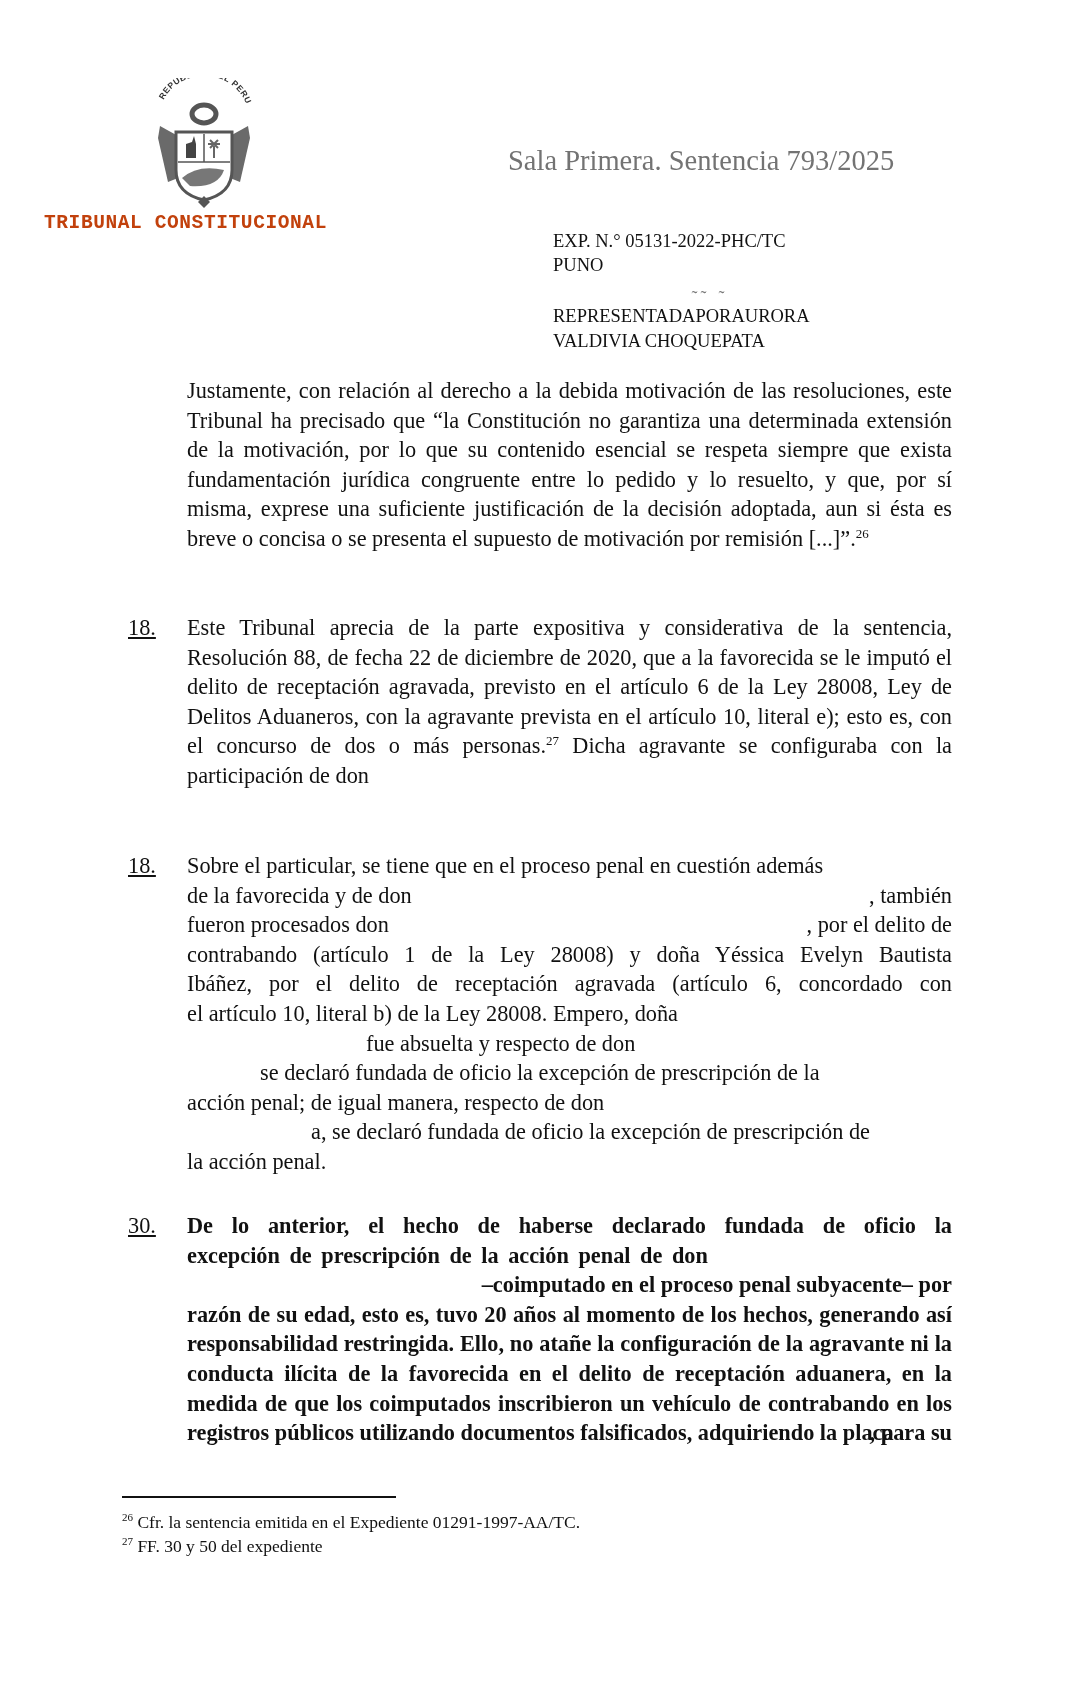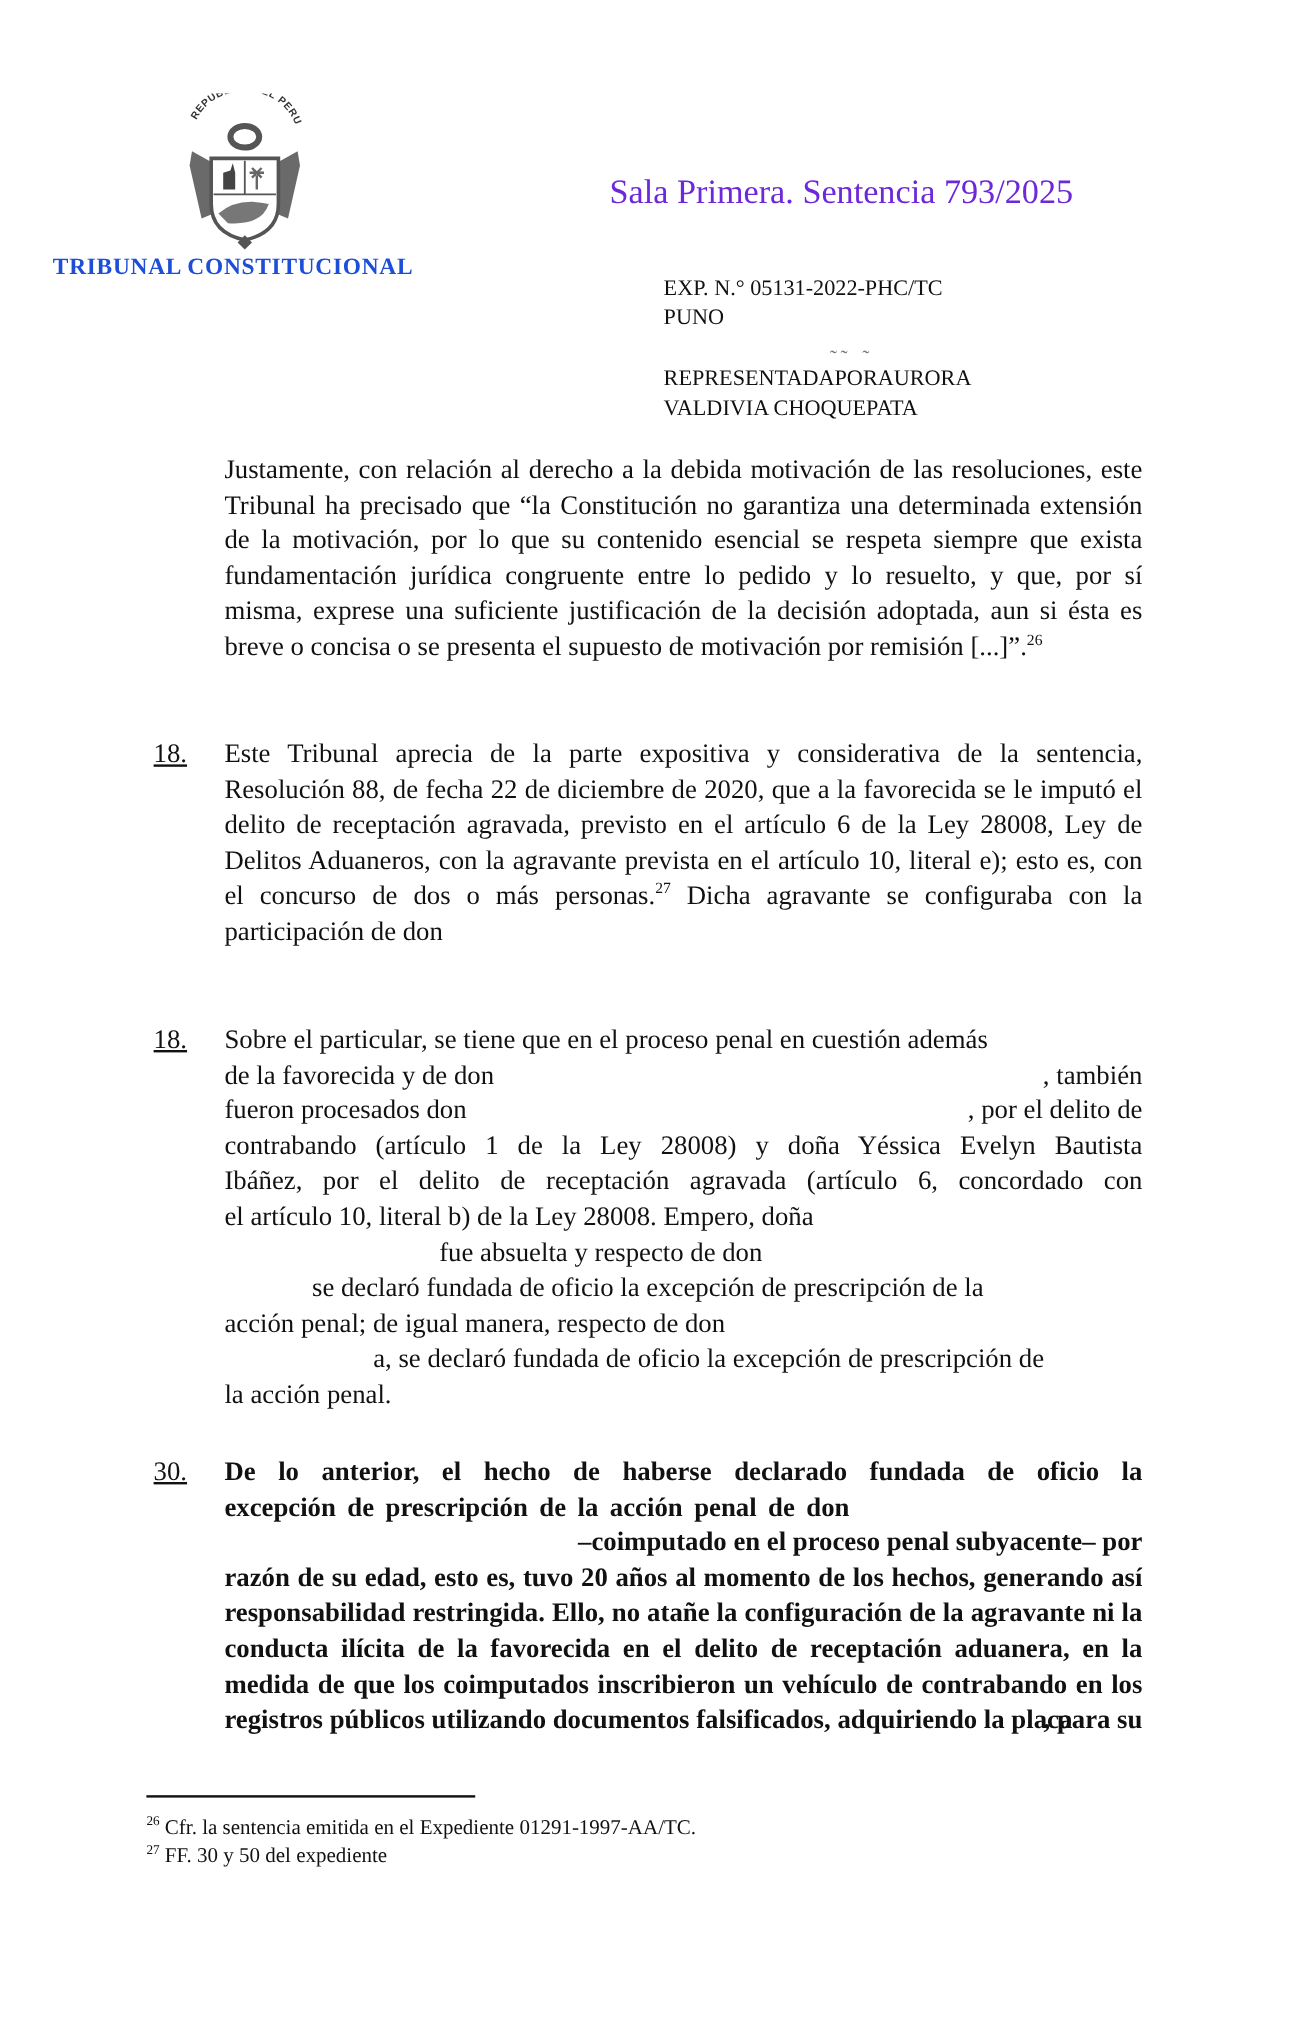--- a/index.html
+++ b/index.html
@@ -1,20 +1,20 @@
 <!DOCTYPE html>
 <html><head>
 <meta charset="utf-8">
 <style>
   html, body { margin:0; padding:0; background:#ffffff; }
   body { width:1080px; height:1702px; position:relative; overflow:hidden; color:#111; font-family:"Liberation Serif","DejaVu Serif",serif; }
   .abs { position:absolute; }
   .logo { left:148px; top:78px; width:112px; height:132px; }
-  .inst { left:44px; top:212px; font-family:Liberation Serif, serif; font-weight:bold; font-size:19.5px; letter-spacing:0.6px; color:#1d4ed8; }
-  .title { left:508px; top:145px; font-size:28.5px; color:#6d28d9; }
+  .inst { left:44px; top:212px; font-family:Liberation Mono, monospace; font-weight:bold; font-size:19.5px; letter-spacing:0.6px; color:#c2410c; }
+  .title { left:508px; top:145px; font-size:28.5px; color:#737373; }
   .meta { left:553px; font-size:18.5px; line-height:24px; }
   .rep { left:553px; top:304px; width:397px; font-size:18.5px; line-height:24.5px; }
   .rep .row { display:flex; justify-content:flex-start; }
   .redact-top { left:600px; top:288px; width:290px; height:8px; overflow:hidden; font-size:18px; color:#777; letter-spacing:3px; }
   .body { left:187px; width:765px; font-size:22.3px; line-height:29.6px; text-align:justify; }
   .num { left:128px; font-size:22.3px; line-height:29.6px;text-decoration:underline; }
   sup { font-size:13px; line-height:0; vertical-align:super; }
   .rule { left:122px; top:1496px; width:274px; height:2px; background:#111; }
   .fn { left:122px; font-size:17.5px; line-height:24px; }
   .fn sup { font-size:11px; }

